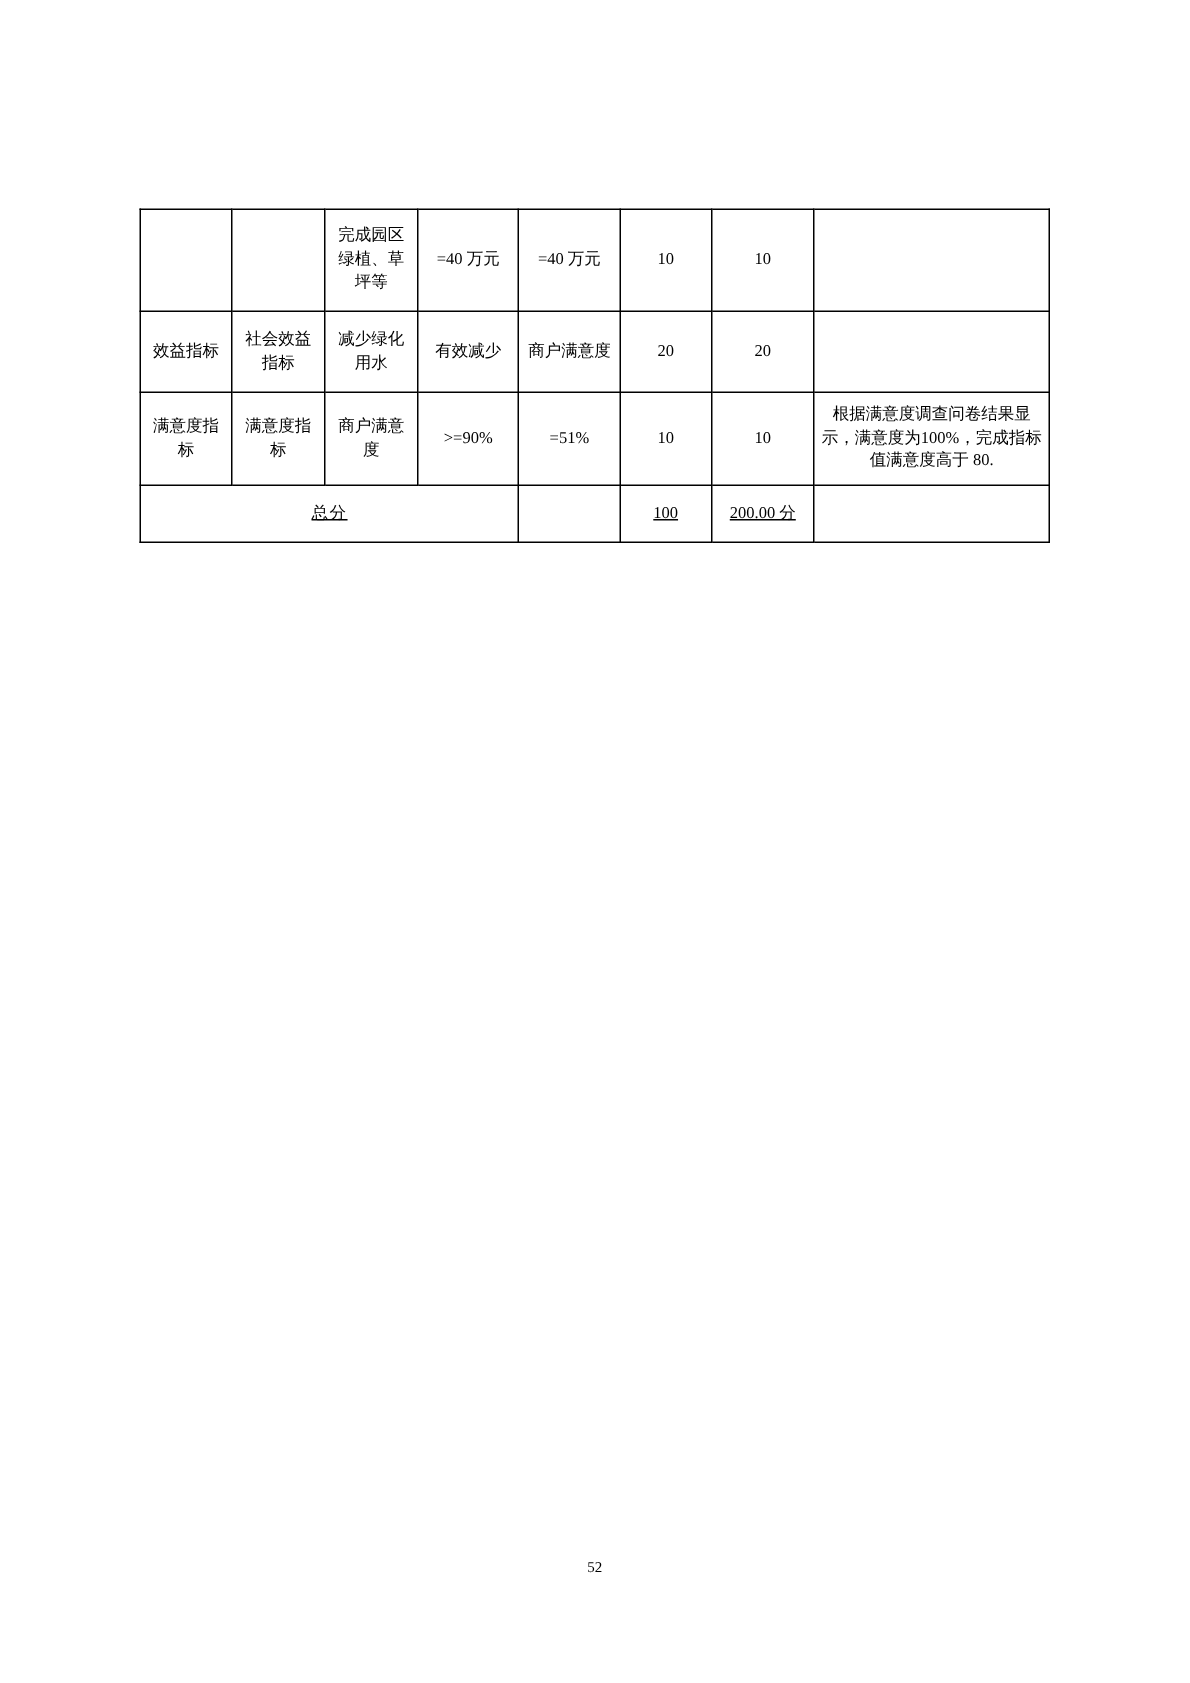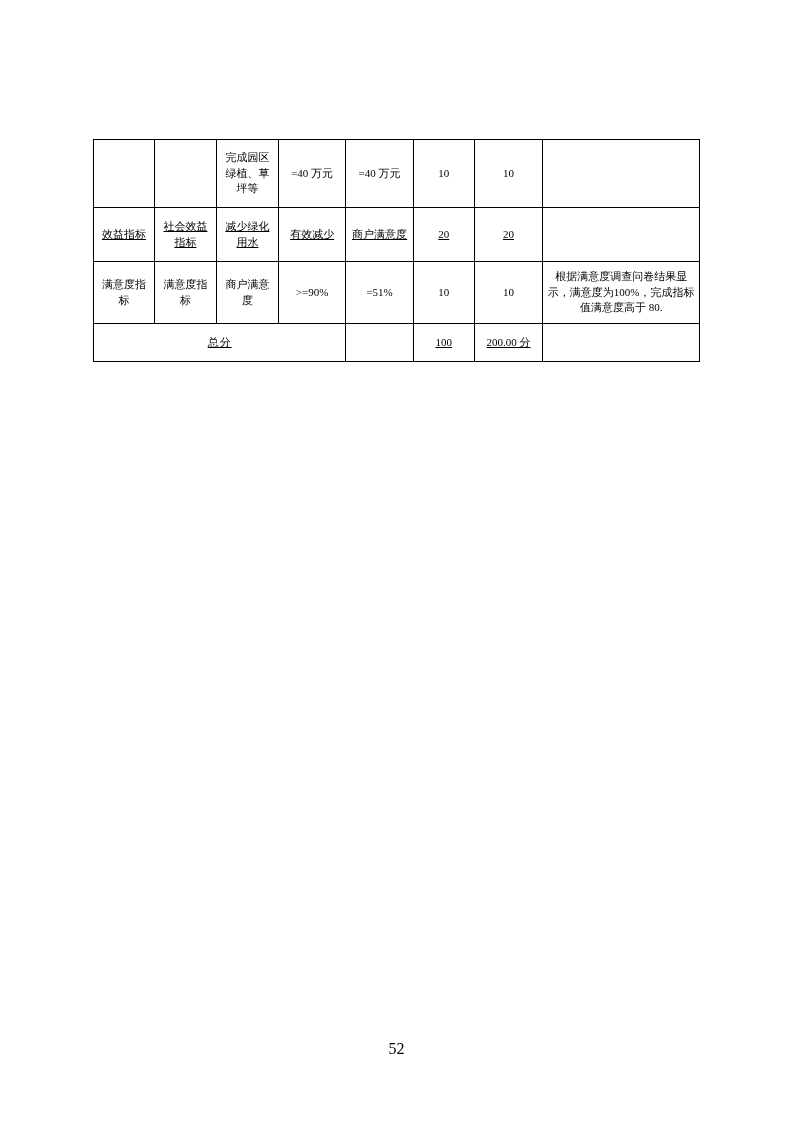--- a/index.html
+++ b/index.html
@@ -46,21 +46,21 @@
   col.c1 { width: 56px; }
   col.c2 { width: 57px; }
   col.c3 { width: 57px; }
   col.c4 { width: 62px; }
   col.c5 { width: 62px; }
   col.c6 { width: 56px; }
   col.c7 { width: 63px; }
   col.c8 { width: 144px; }
 
   .row-h1 { height: 68px; }
-  .row-h2 { height: 54px; text-decoration: underline; }
+  .row-h2 { height: 54px; }
   .row-h3 { height: 62px; }
   .row-h4 { height: 38px; text-decoration: underline; }
 
   td.note {
     text-align: left;
     vertical-align: middle;
     padding: 4px 6px;
     font-size: 11px;
     line-height: 1.6;
   }
@@ -70,21 +70,21 @@
   }
   td.empty { }
   .num { font-family: "Liberation Serif", "DejaVu Serif", serif; }
 
   .page-number {
     position: absolute;
     left: 0;
     top: 1040px;
     width: 793px;
     text-align: center;
-    font-size: 16px;
+    font-size: 10px;
     font-family: "Liberation Serif", "DejaVu Serif", serif;
   }
 </style>
 </head>
 <body>
 
 <div class="page">
 
   <div class="table-wrap">
     <table class="score-table">

